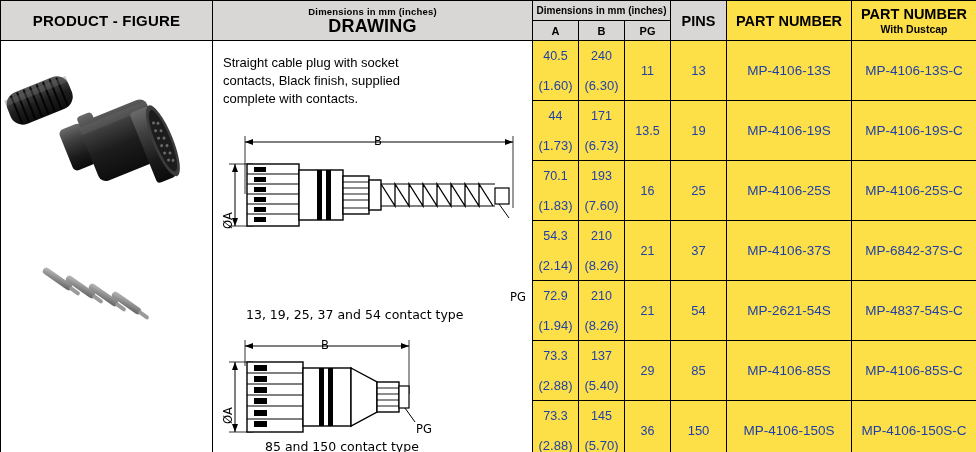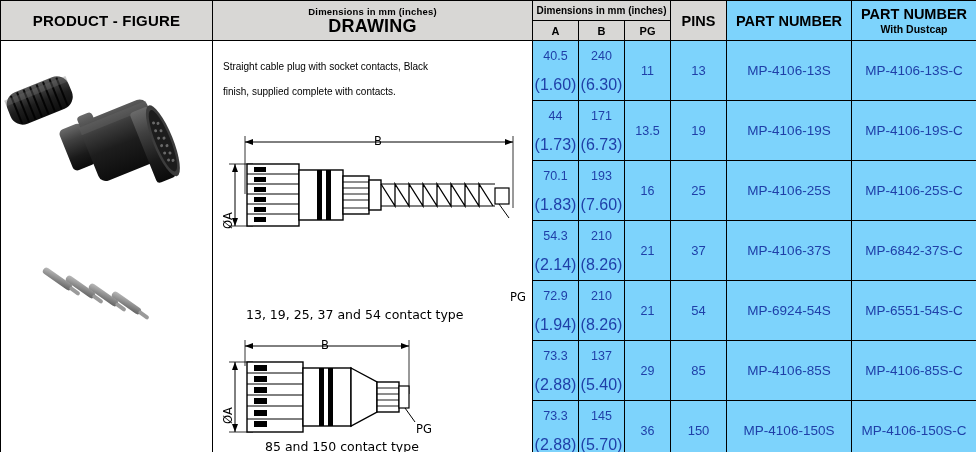--- a/index.html
+++ b/index.html
@@ -10,21 +10,21 @@
   body {
     font-family: "Liberation Sans", sans-serif;
     color: #000000;
   }
   #sheet {
     position: relative;
     width: 976px;
     height: 452px;
     box-sizing: border-box;
     overflow: hidden;
-    background: #7dd3fc;
+    background: #fde047;
   }
   table.spec {
     border-collapse: collapse;
     width: 976px;
     height: 452px;
     table-layout: fixed;
   }
   table.spec td, table.spec th {
     border: 1px solid #000000;
     padding: 0;
@@ -62,21 +62,21 @@
     font-size: 13.5px;
     font-weight: normal;
     white-space: nowrap;
   }
   .num-mm {
     color: #1f3fa8;
     font-size: 12.5px;
   }
   .num-in {
     color: #1f3fa8;
-    font-size: 16px;
+    font-size: 13px;
   }
   .num-plain {
     color: #1f3fa8;
     font-size: 12.5px;
   }
   .pins {
     color: #1f3fa8;
     font-size: 13px;
   }
   .hdr-partnum {
@@ -103,22 +103,22 @@
   
   .drawing-cell {
     position: relative;
     vertical-align: top;
     background: #ffffff;
   }
   .desc-text {
     position: absolute;
     left: 10px;
     top: 10px;
-    font-size: 10px;
-    line-height: 25px;
+    font-size: 13px;
+    line-height: 18px;
     text-align: left;
     width: 210px;
   }
   .caption {
     position: absolute;
     font-size: 12.5px;
     font-family: "DejaVu Sans", sans-serif;
     white-space: nowrap;
     text-align: center;
   }
@@ -419,22 +419,22 @@
     <tr>
       <td class="num-in" style="height:30px;border-top:none">(2.14)</td>
       <td class="num-in" style="border-top:none">(8.26)</td>
     </tr>
 
     <tr>
       <td class="num-mm" style="height:29px;border-bottom:none">72.9</td>
       <td class="num-mm" style="border-bottom:none">210</td>
       <td class="num-plain" rowspan="2">21</td>
       <td class="pins" rowspan="2">54</td>
-      <td class="partnum" rowspan="2">MP-6924-54S</td>
-      <td class="partnum" rowspan="2">MP-6551-54S-C</td>
+      <td class="partnum" rowspan="2">MP-2621-54S</td>
+      <td class="partnum" rowspan="2">MP-4837-54S-C</td>
     </tr>
     <tr>
       <td class="num-in" style="height:30px;border-top:none">(1.94)</td>
       <td class="num-in" style="border-top:none">(8.26)</td>
     </tr>
 
     <tr>
       <td class="num-mm" style="height:29px;border-bottom:none">73.3</td>
       <td class="num-mm" style="border-bottom:none">137</td>
       <td class="num-plain" rowspan="2">29</td>

